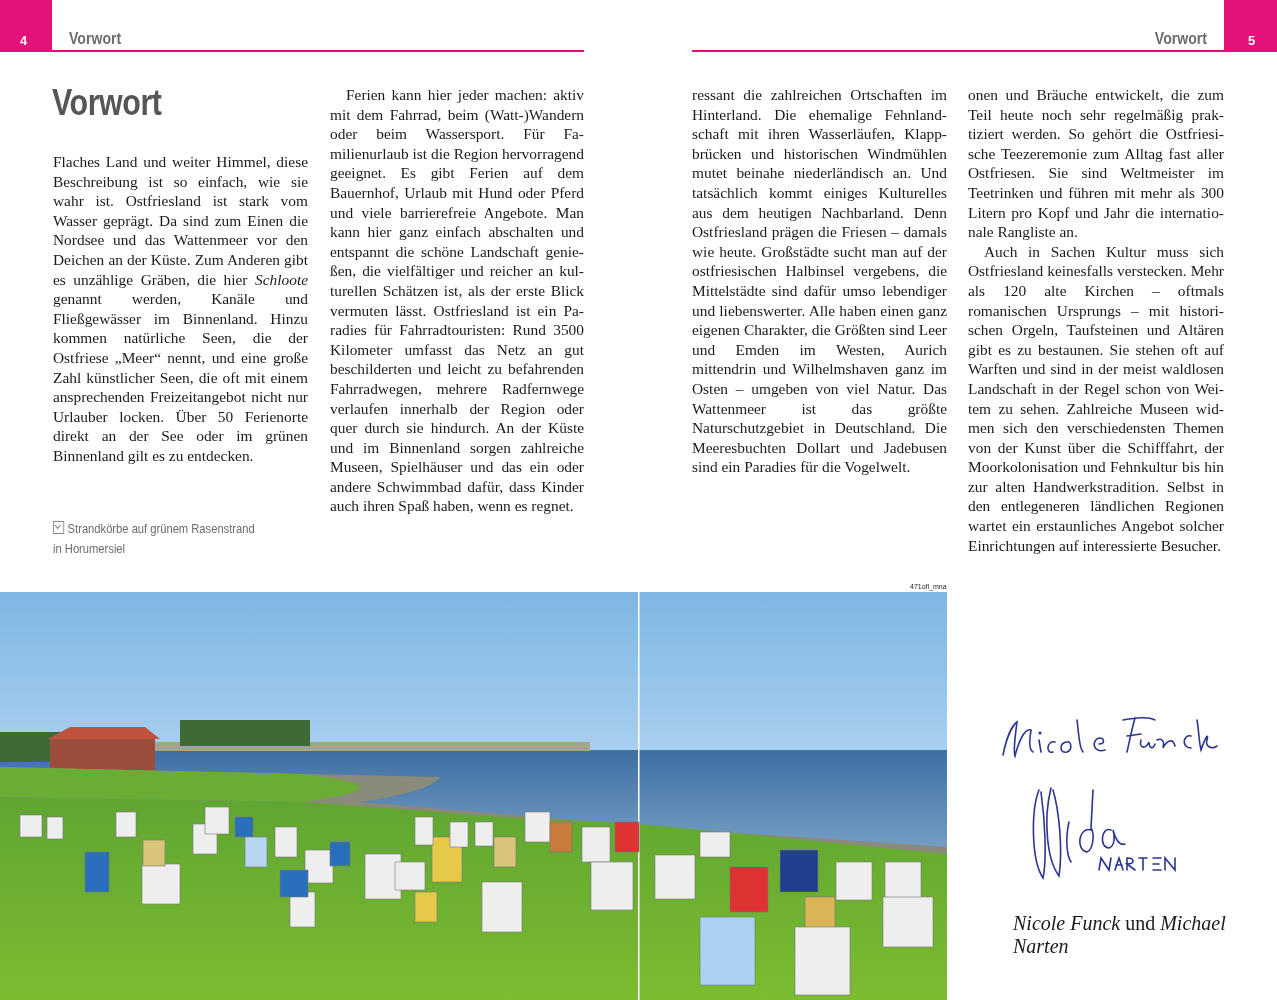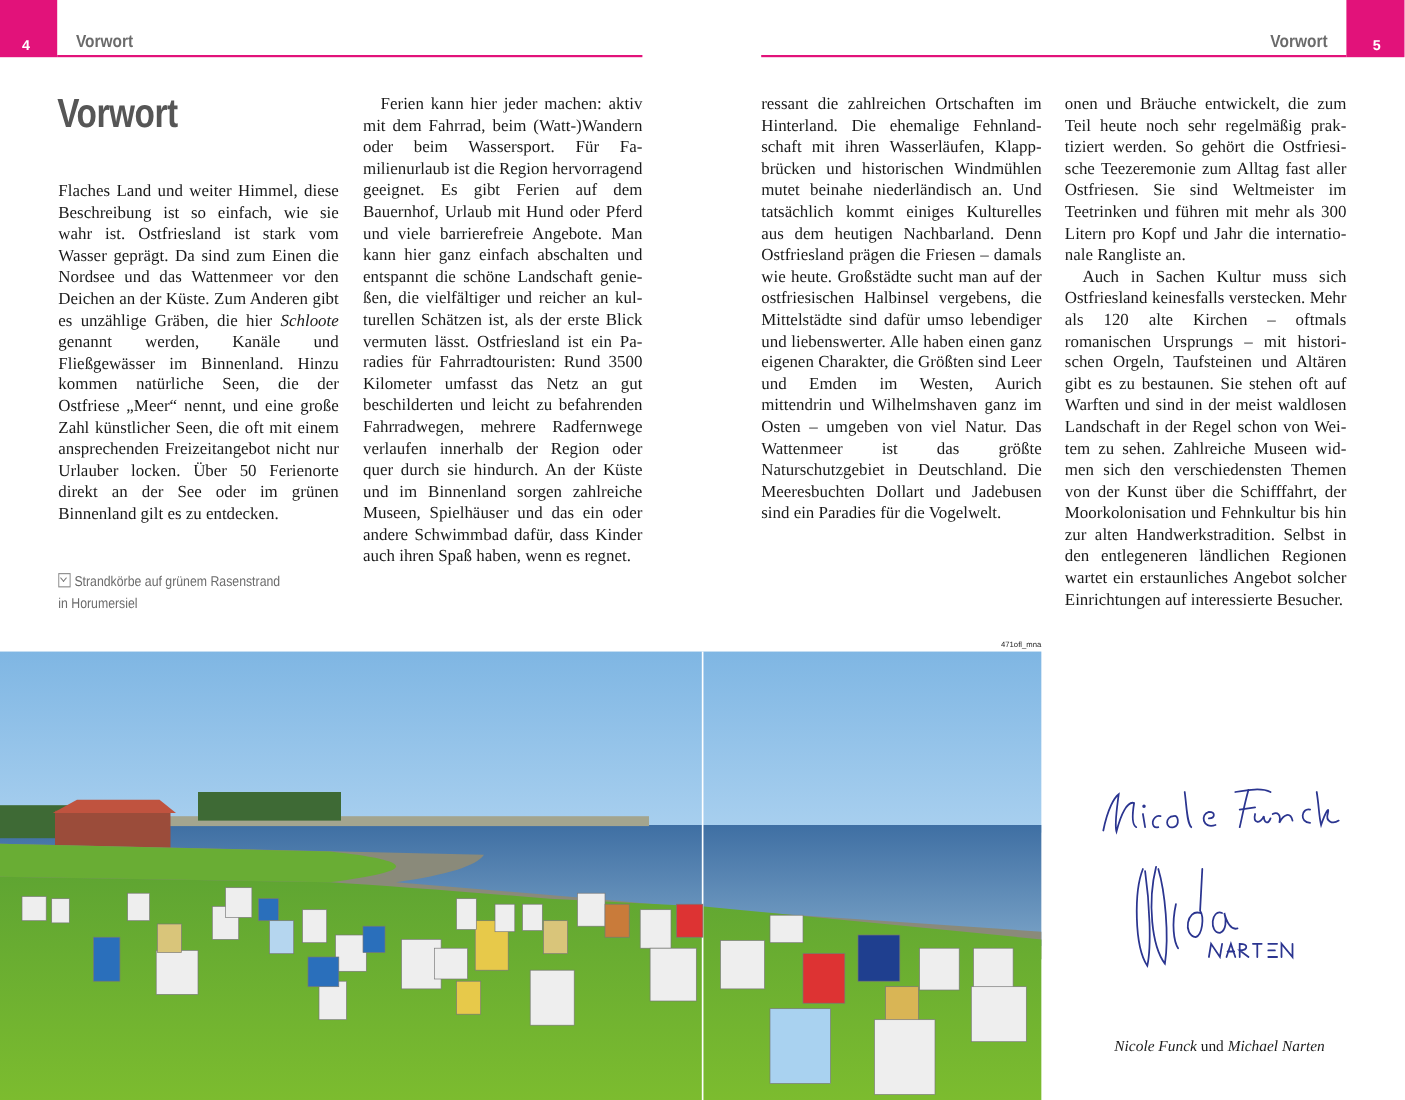--- a/index.html
+++ b/index.html
@@ -19,34 +19,34 @@
   .col p.indent { text-indent:16px; }
   .col b { font-weight:normal; }
   .col i { font-style:italic; }
   .caption { position:absolute; left:53px; top:519px; width:240px; font-family:"Liberation Sans", sans-serif; font-size:13px; line-height:20px; color:#6b6b6b; transform:scaleX(0.86); transform-origin:left; }
   .cap-icon { display:inline-block; width:11px; height:11px; border:1px solid #888; vertical-align:-1px; margin-right:4px; position:relative; }
   .cap-icon:after { content:""; position:absolute; left:2px; top:1px; width:4px; height:4px; border-right:1.3px solid #777; border-bottom:1.3px solid #777; transform:rotate(45deg); }
   .photo-credit { position:absolute; left:910px; top:583px; font-family:"Liberation Sans", sans-serif; font-size:7px; color:#222; }
   .photo { position:absolute; left:0; top:592px; width:947px; height:408px; overflow:hidden; }
   .arrow { color:#e2127a; }
   .sig-block { position:absolute; left:995px; top:700px; width:240px; height:200px; }
-  .authors { position:absolute; left:1013px; top:944px; font-family:"Liberation Serif", serif; font-size:14px; }
+  .authors { position:absolute; left:1013px; top:912px; font-family:"Liberation Serif", serif; font-size:20px; }
 </style>
 </head>
 <body>
 
 <div class="tab tab-left">
     <span>4</span>
   </div>
 <div class="rule" style="left:52px; width:532px;"></div>
 <div class="run-head" style="left:69px;">Vorwort</div>
 
 <h1 class="title" style="margin:0;">Vorwort</h1>
 
-<div class="col" style="left:53px; top:164px; width:255px;">
+<div class="col" style="left:53px; top:152px; width:255px;">
   <p>Flaches Land und weiter Himmel, diese Beschreibung ist so einfach, wie sie wahr ist. Ostfriesland ist stark vom <b>Wasser</b> geprägt. Da sind zum Einen die Nord­see und das Wattenmeer vor den Dei­chen an der Küste. Zum Anderen gibt es unzählige Gräben, die hier <i>Schloote</i> ge­nannt werden, Kanäle und Fließgewäs­ser im Binnenland. Hinzu kommen na­türliche Seen, die der Ostfriese „Meer“ nennt, und eine große Zahl künstlicher Seen, die oft mit einem ansprechenden Freizeitangebot nicht nur Urlauber lo­cken. <b>Über 50 Ferienorte</b> direkt an der See oder im grünen Binnenland gilt es zu entdecken.</p>
 </div>
 
 <div class="caption">
   <span class="cap-icon"></span><span>Strandkörbe auf grünem Rasenstrand</span><br>
   <span>in Horumersiel</span>
 </div>
 
 <div class="col" style="left:330px; top:85px; width:254px;">
   <p class="indent">Ferien kann hier jeder machen: aktiv mit dem Fahrrad, beim (Watt-)Wan­dern oder beim Wassersport. Für <b>Fa­milienurlaub</b> ist die Region hervorra­gend geeignet. Es gibt Ferien auf dem Bauernhof, Urlaub mit Hund oder Pferd und viele <b>barrierefreie Angebote.</b> Man kann hier ganz einfach abschalten und entspannt die schöne Landschaft genie­ßen, die vielfältiger und reicher an kul­turellen Schätzen ist, als der erste Blick vermuten lässt. Ostfriesland ist ein <b>Pa­radies für Fahrradtouristen:</b> Rund 3500 Kilometer umfasst das Netz an gut beschilderten und leicht zu befahrenden Fahrradwegen, mehrere Radfernwege verlaufen innerhalb der Region oder quer durch sie hindurch. An der Küste und im Binnenland sorgen zahlreiche Museen, Spielhäuser und das ein oder andere Schwimmbad dafür, dass Kinder auch ihren Spaß haben, wenn es regnet.</p>

